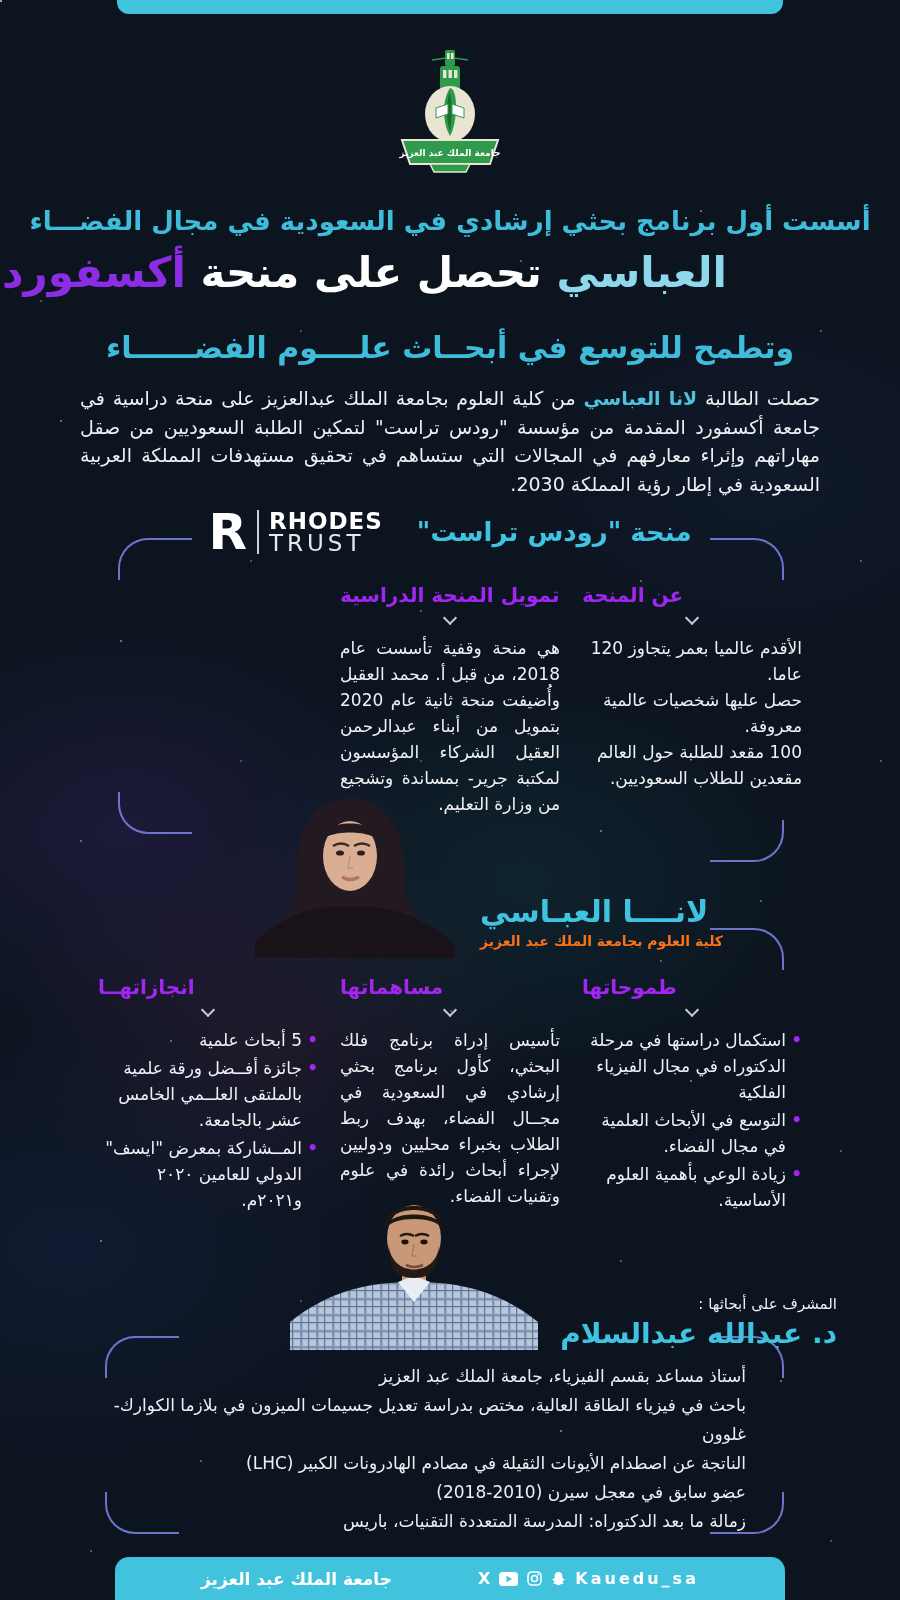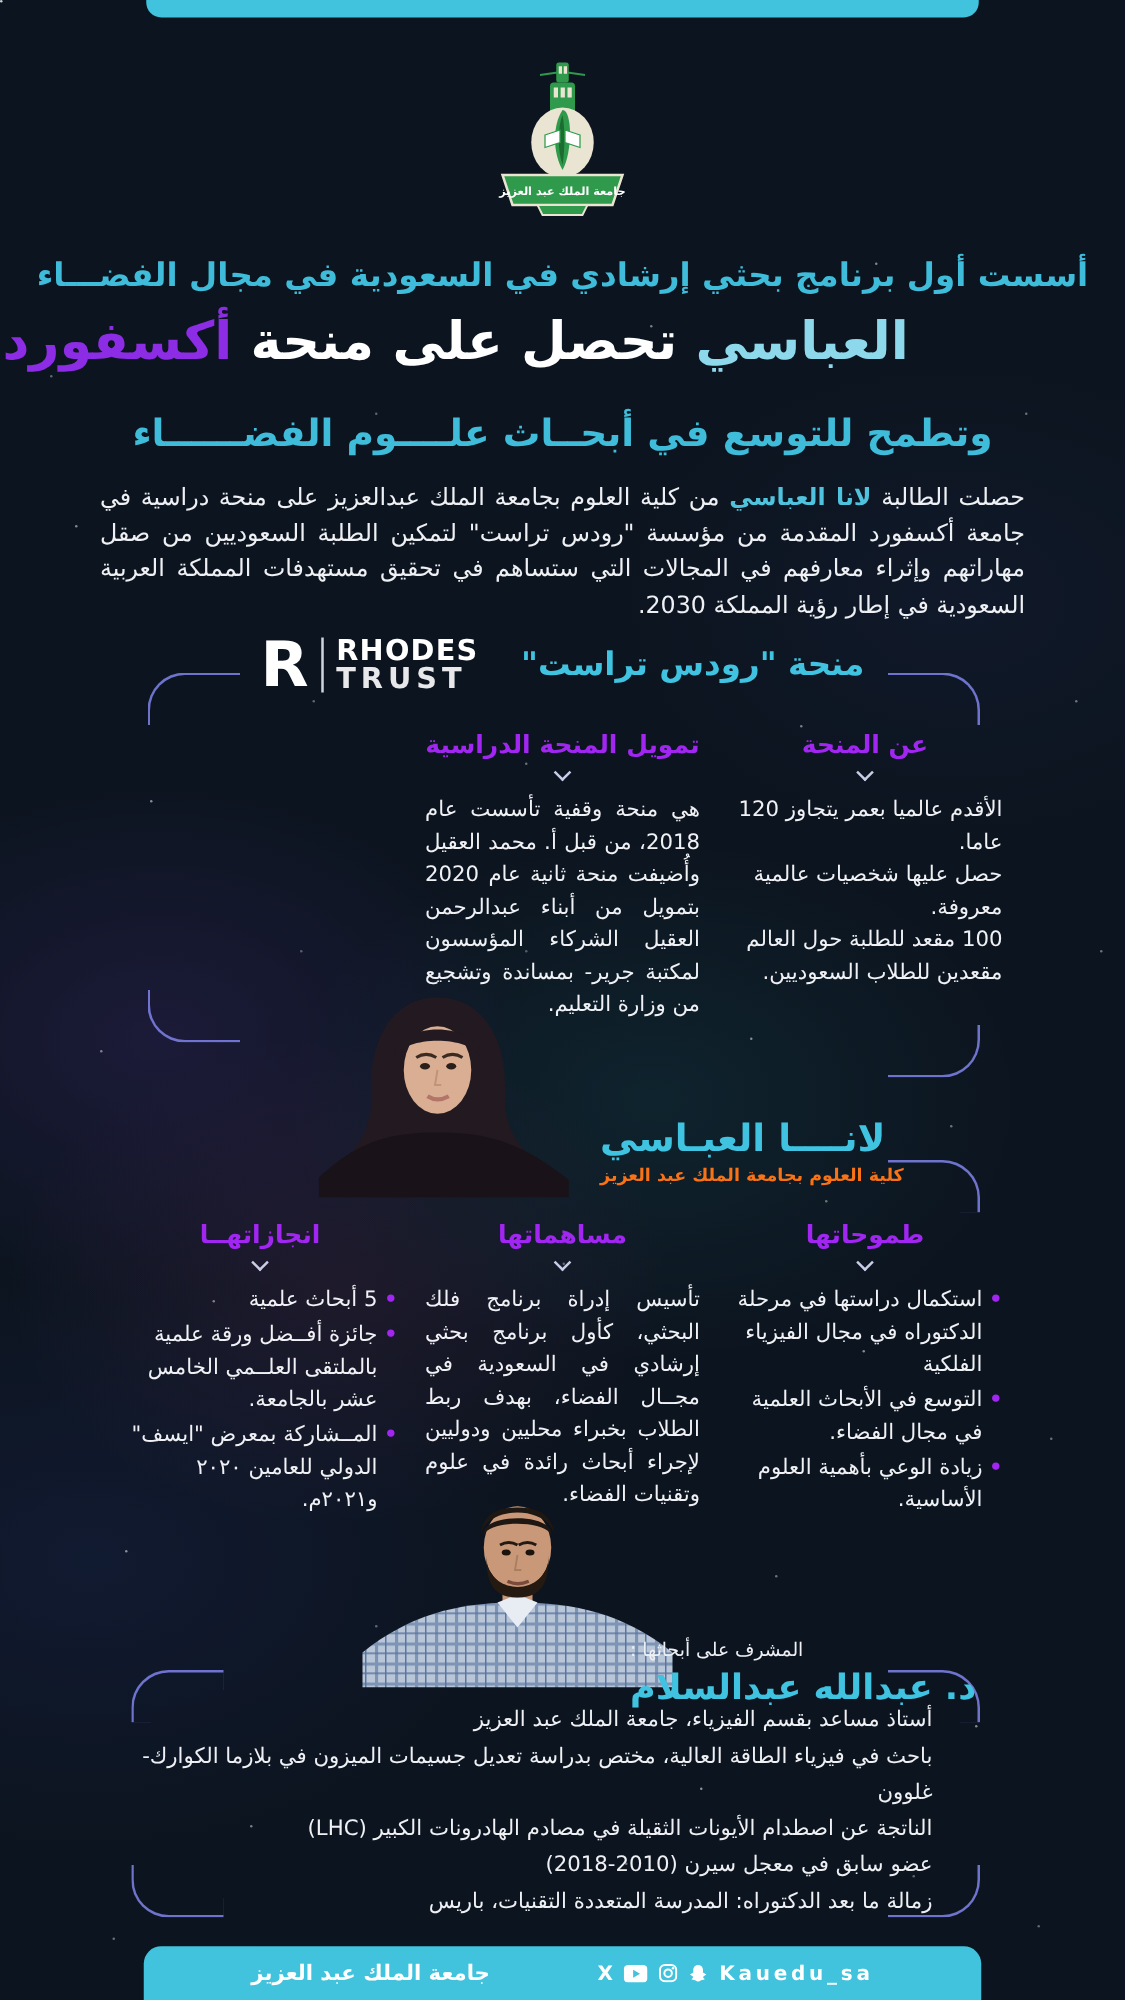--- a/index.html
+++ b/index.html
@@ -42,36 +42,36 @@
   .c-tr{border-top-width:2px;border-right-width:2px;border-top-right-radius:30px;}
   .c-bl{border-bottom-width:2px;border-left-width:2px;border-bottom-left-radius:30px;}
   .c-br{border-bottom-width:2px;border-right-width:2px;border-bottom-right-radius:30px;}
   .rhodes-header{position:absolute;top:508px;left:0;width:900px;display:flex;justify-content:center;align-items:center;gap:34px;direction:rtl;}
   .rhodes-title{font-size:26px;font-weight:bold;color:#3fc3e0;direction:rtl;}
   .rhodes-logo{display:flex;align-items:center;gap:10px;direction:ltr;}
   .rhodes-r{font-size:50px;font-weight:bold;color:#ffffff;line-height:48px;font-family:"DejaVu Sans",sans-serif;}
   .rhodes-sep{width:2px;height:44px;background:#cfd4da;}
   .rhodes-words{display:flex;flex-direction:column;line-height:22px;}
   .rhodes-w1{font-size:23px;font-weight:bold;color:#ffffff;letter-spacing:1px;}
-  .rhodes-w2{font-size:23px;color:#e8e8ea;letter-spacing:4px;font-weight:700;}
+  .rhodes-w2{font-size:23px;color:#e8e8ea;letter-spacing:4px;font-weight:400;}
   .cols{position:absolute;left:92px;width:716px;display:grid;grid-template-columns:1fr 1fr 1fr;gap:10px;direction:rtl;}
   .cols-rhodes{top:583px;}
   .cols-lana{top:975px;}
   .col{padding:0 6px;}
-  .col-head{font-size:20px;font-weight:bold;color:#a226f2;text-align:center;direction:rtl;}
+  .col-head{font-size:20px;font-weight:bold;color:#a226f2;text-align:left;direction:rtl;}
   .chev{width:8px;height:8px;border-left:2px solid #c9cde8;border-bottom:2px solid #c9cde8;transform:rotate(-45deg);margin:6px auto 12px auto;}
   .col-body{font-size:17px;line-height:26px;color:#f0f1f4;direction:rtl;text-align:right;}
   .col-body.justify{text-align:justify;text-align-last:right;}
   .b-item{position:relative;padding-right:16px;margin-bottom:2px;}
   .b-item::before{content:"•";position:absolute;right:0;top:0;color:#a226f2;font-weight:bold;}
   .photo{position:absolute;}
   .lana-name-block{position:absolute;left:480px;top:894px;width:300px;text-align:left;}
   .lana-name{font-size:30px;font-weight:bold;color:#3fc3e0;direction:rtl;}
   .lana-sub{font-size:14px;font-weight:bold;color:#f97316;direction:rtl;margin-top:4px;}
-  .sup-block{position:absolute;left:504px;top:1295px;width:300px;text-align:left;margin-top:16px;}
+  .sup-block{position:absolute;left:537px;top:1295px;width:300px;text-align:right;}
   .sup-label{font-size:15px;color:#eef0f3;direction:rtl;}
   .sup-name{font-size:28px;font-weight:bold;color:#3fc3e0;direction:rtl;margin-top:4px;}
   .sup-lines{position:absolute;top:1362px;left:90px;width:656px;direction:rtl;text-align:right;font-size:17px;line-height:29px;color:#eef0f3;}
   .footer{position:absolute;left:115px;top:1557px;width:670px;height:43px;background:#41c3de;border-radius:14px 14px 0 0;
     display:flex;align-items:center;justify-content:space-evenly;}
   .footer-uni{font-size:17px;font-weight:bold;color:#ffffff;direction:rtl;}
   .social{display:flex;align-items:center;gap:9px;direction:ltr;}
   .x-glyph{font-size:16px;font-weight:bold;color:#fff;line-height:16px;}
   .handle{font-size:16px;color:#fff;letter-spacing:3px;font-weight:bold;}
 </style>

